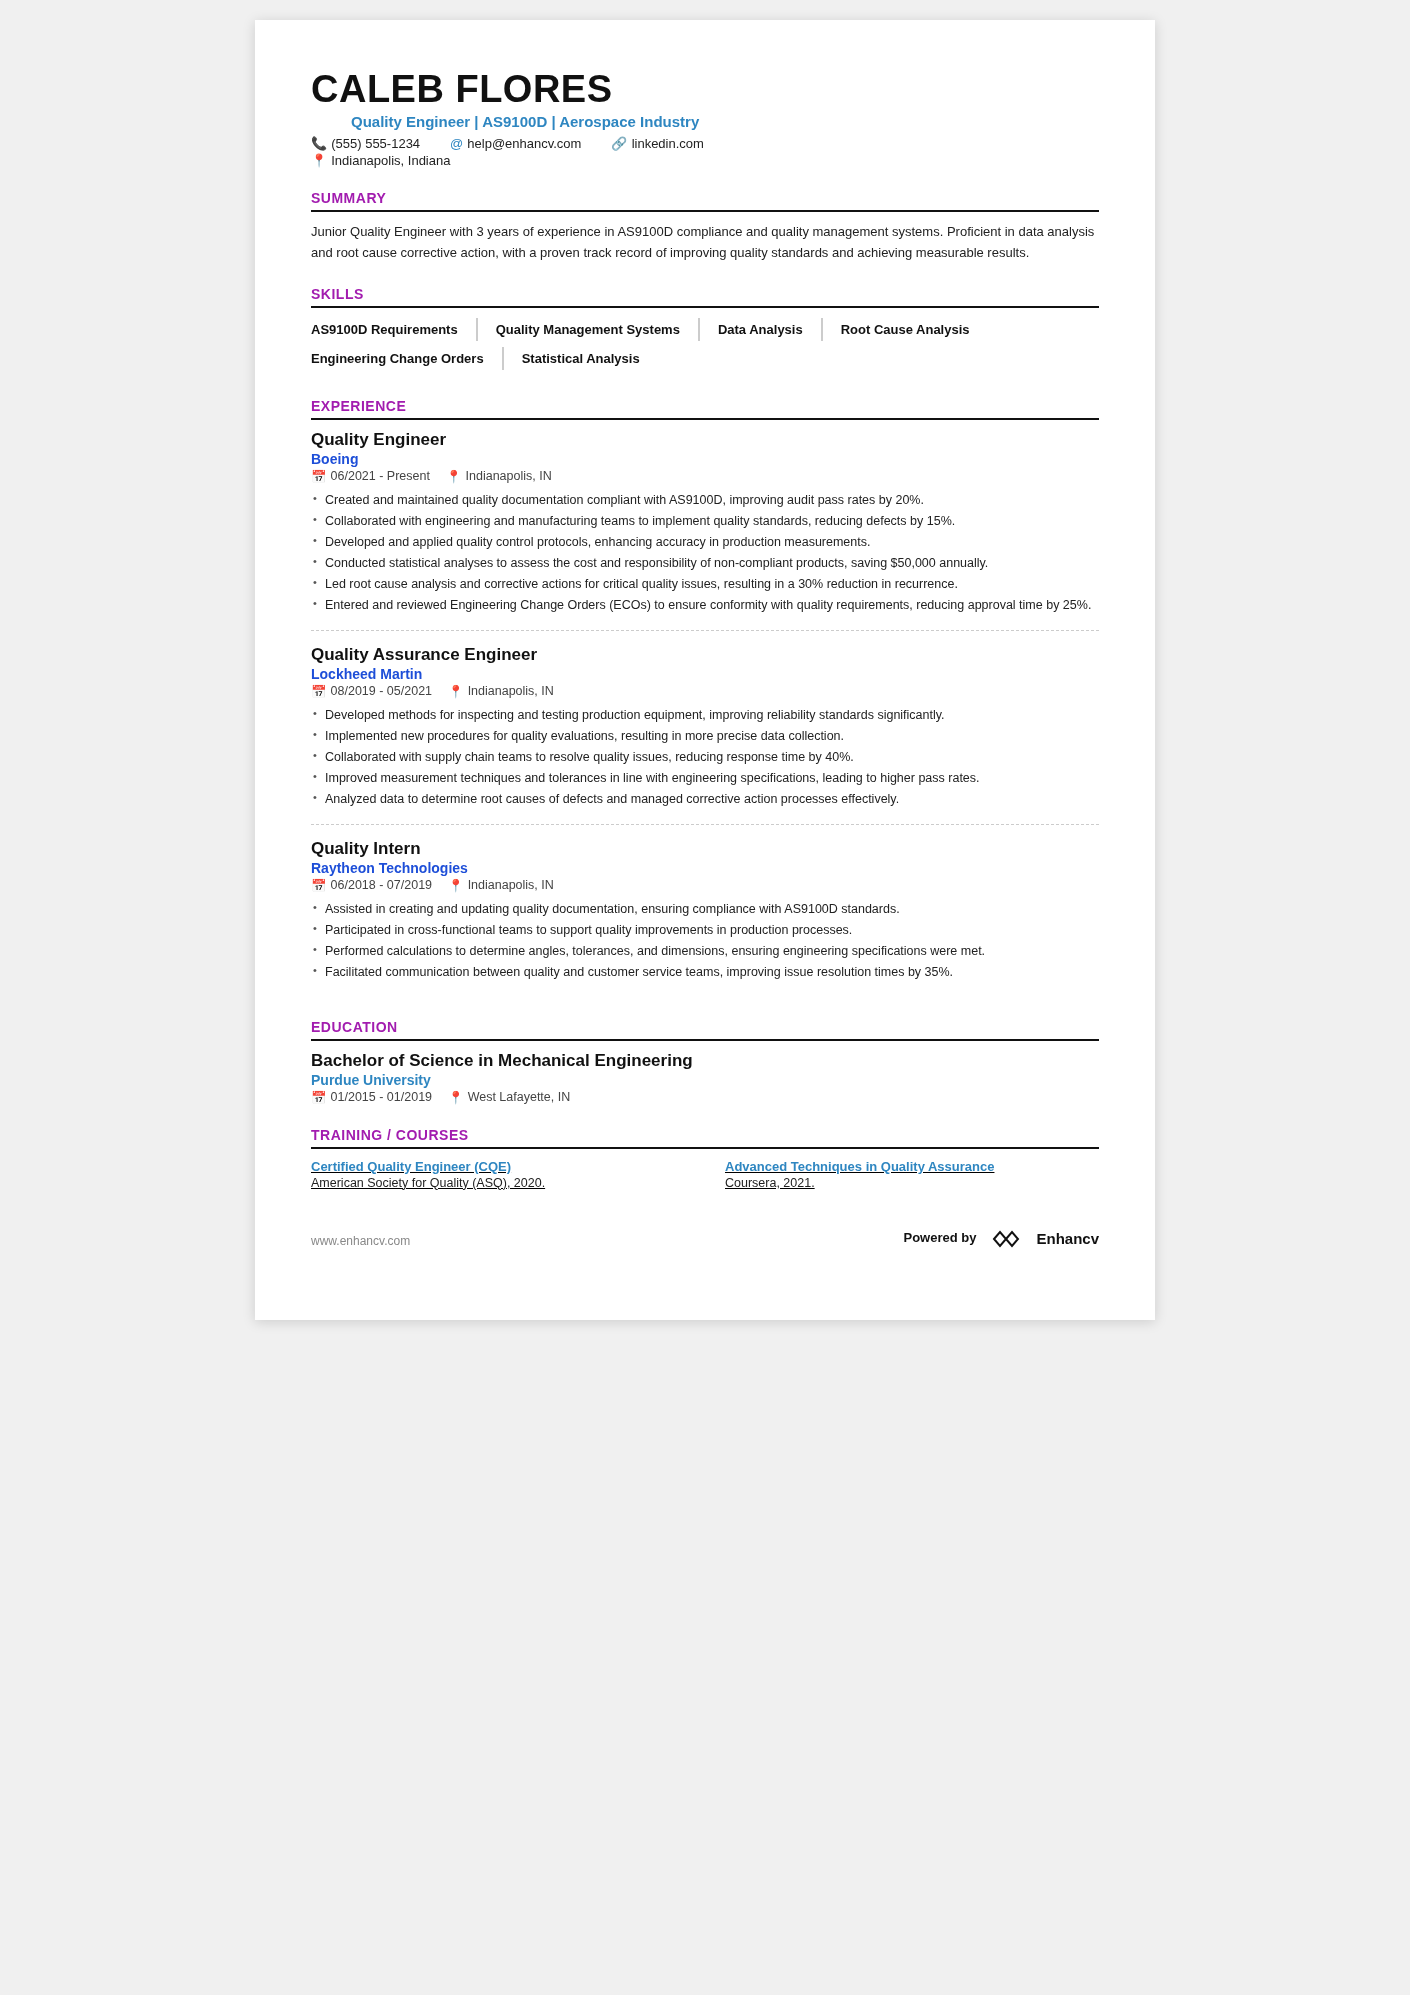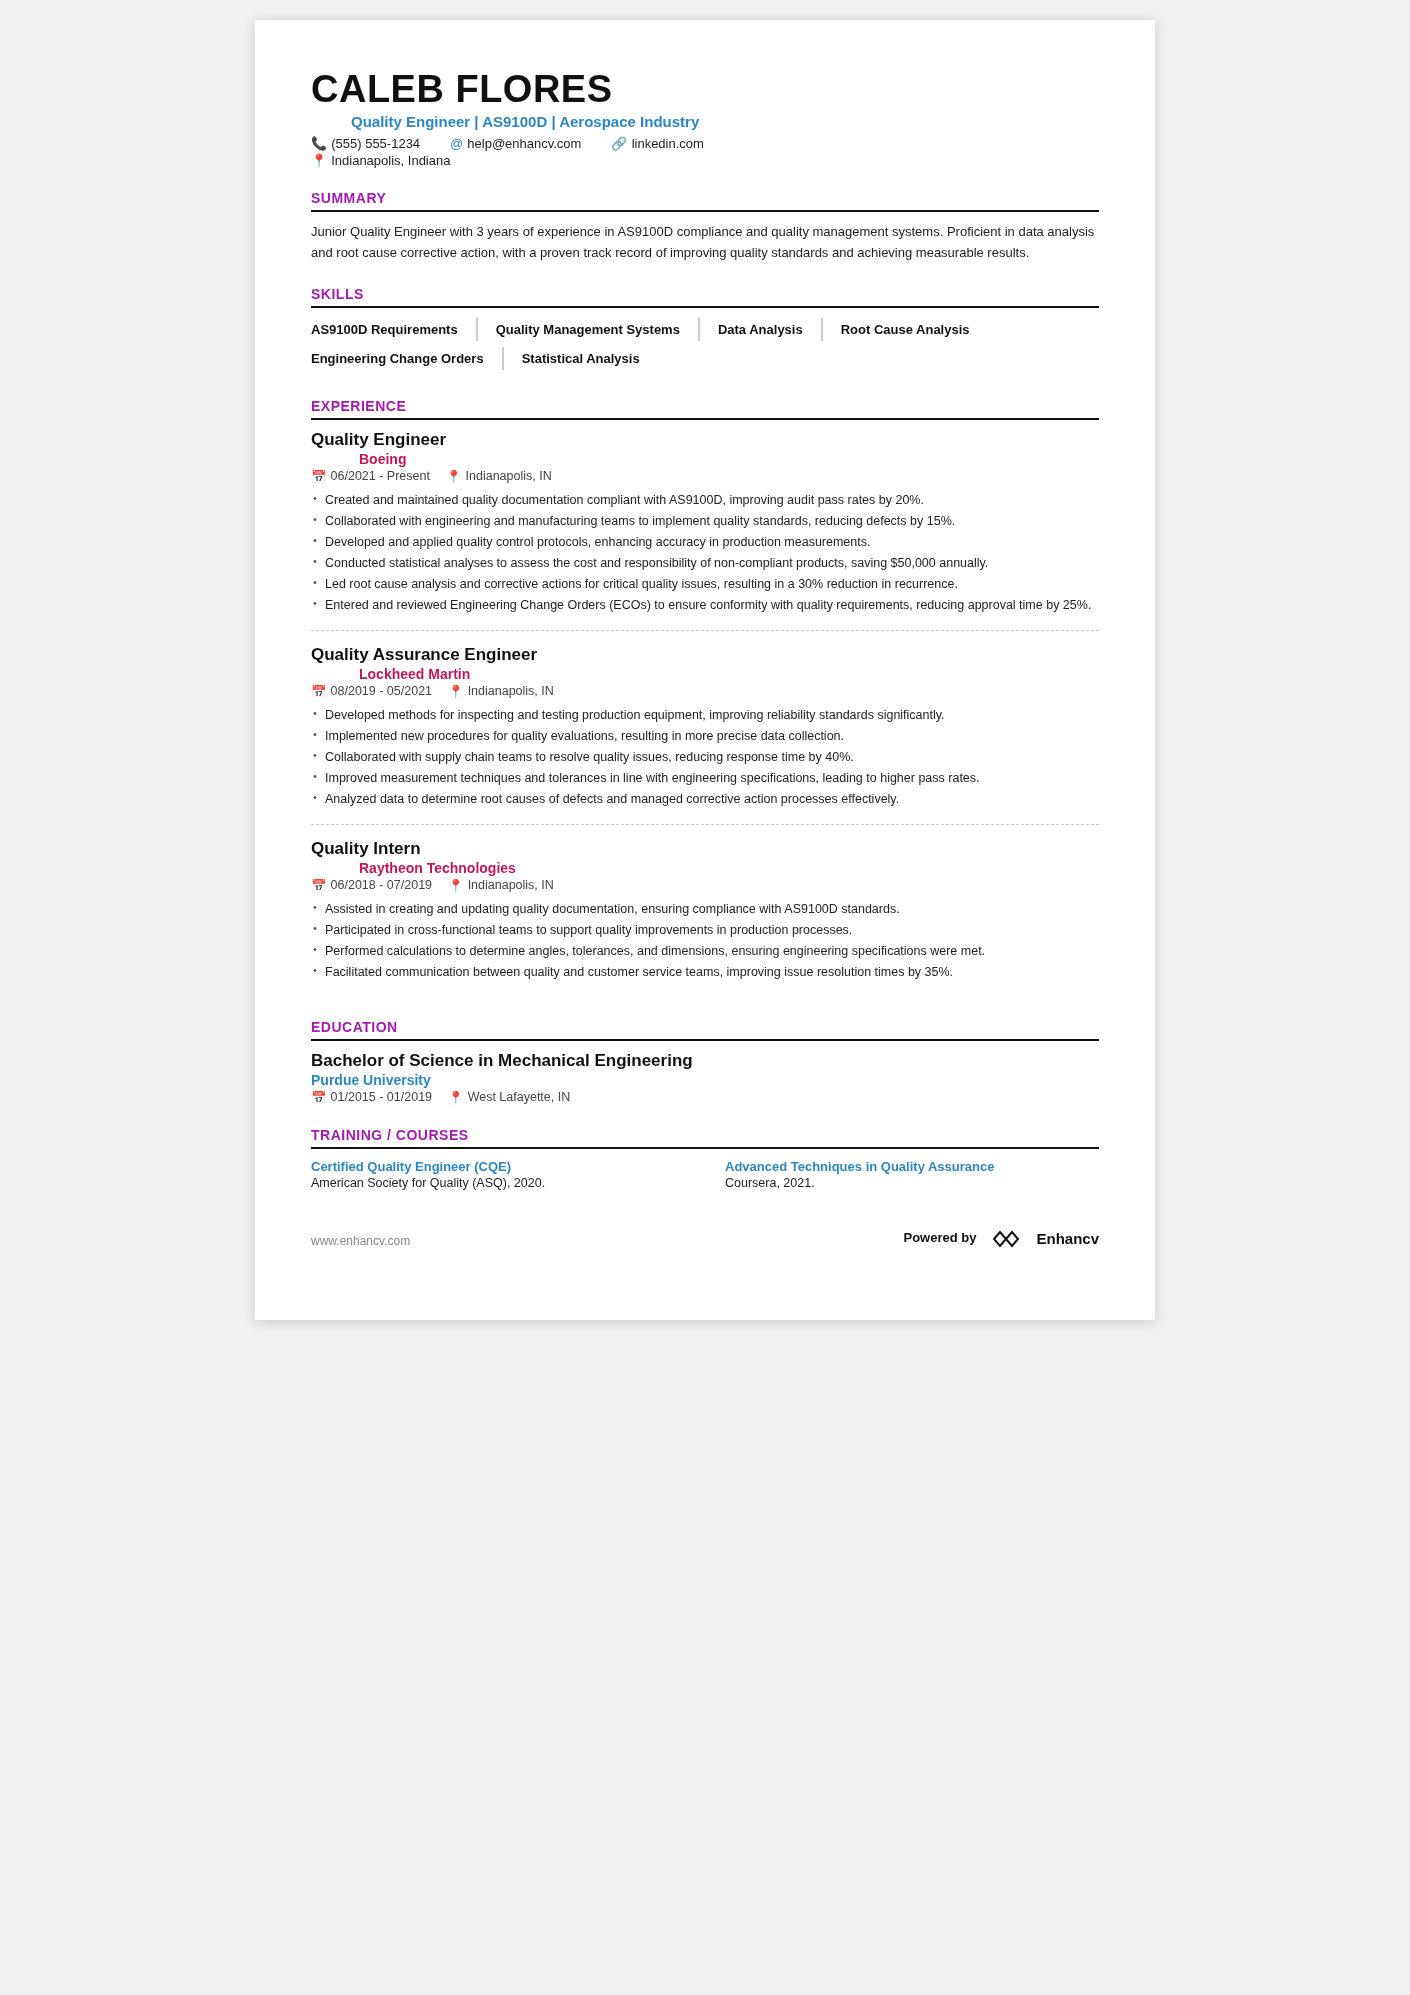--- a/index.html
+++ b/index.html
@@ -111,23 +111,22 @@
     }
     .exp-job-title {
       font-size: 17px;
       font-weight: 700;
       color: #111;
       margin-bottom: 1px;
     }
     .exp-company {
       font-size: 14px;
       font-weight: 700;
-      color: #be185d;
+      color: #1d4ed8;
       margin-bottom: 2px;
-      margin-left: 48px;
     }
     .exp-meta {
       font-size: 12.5px;
       color: #444;
       display: flex;
       align-items: center;
       gap: 16px;
       margin-bottom: 6px;
     }
     .exp-meta-item {
@@ -171,20 +170,21 @@
       font-size: 12.5px;
       color: #444;
       display: flex;
       align-items: center;
       gap: 16px;
     }
     .training-grid {
       display: grid;
       grid-template-columns: 1fr 1fr;
       gap: 6px 40px;
+      text-decoration: underline;
     }
     .training-name {
       font-size: 13px;
       font-weight: 700;
       color: #2E86C1;
     }
     .training-provider {
       font-size: 12.5px;
       color: #222;
       margin-top: 2px;

